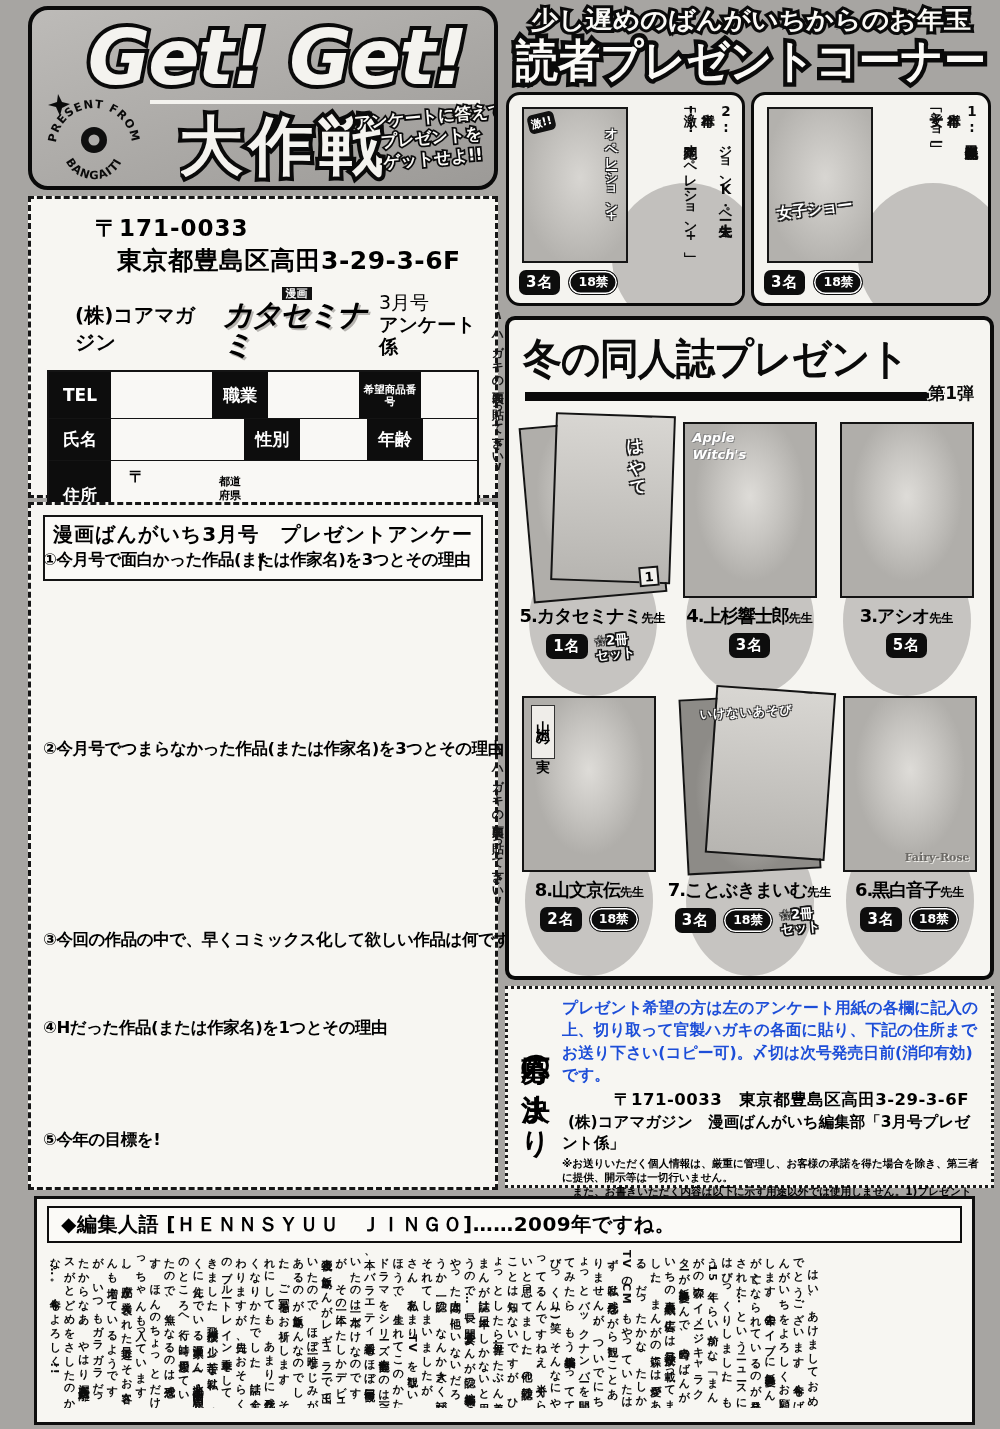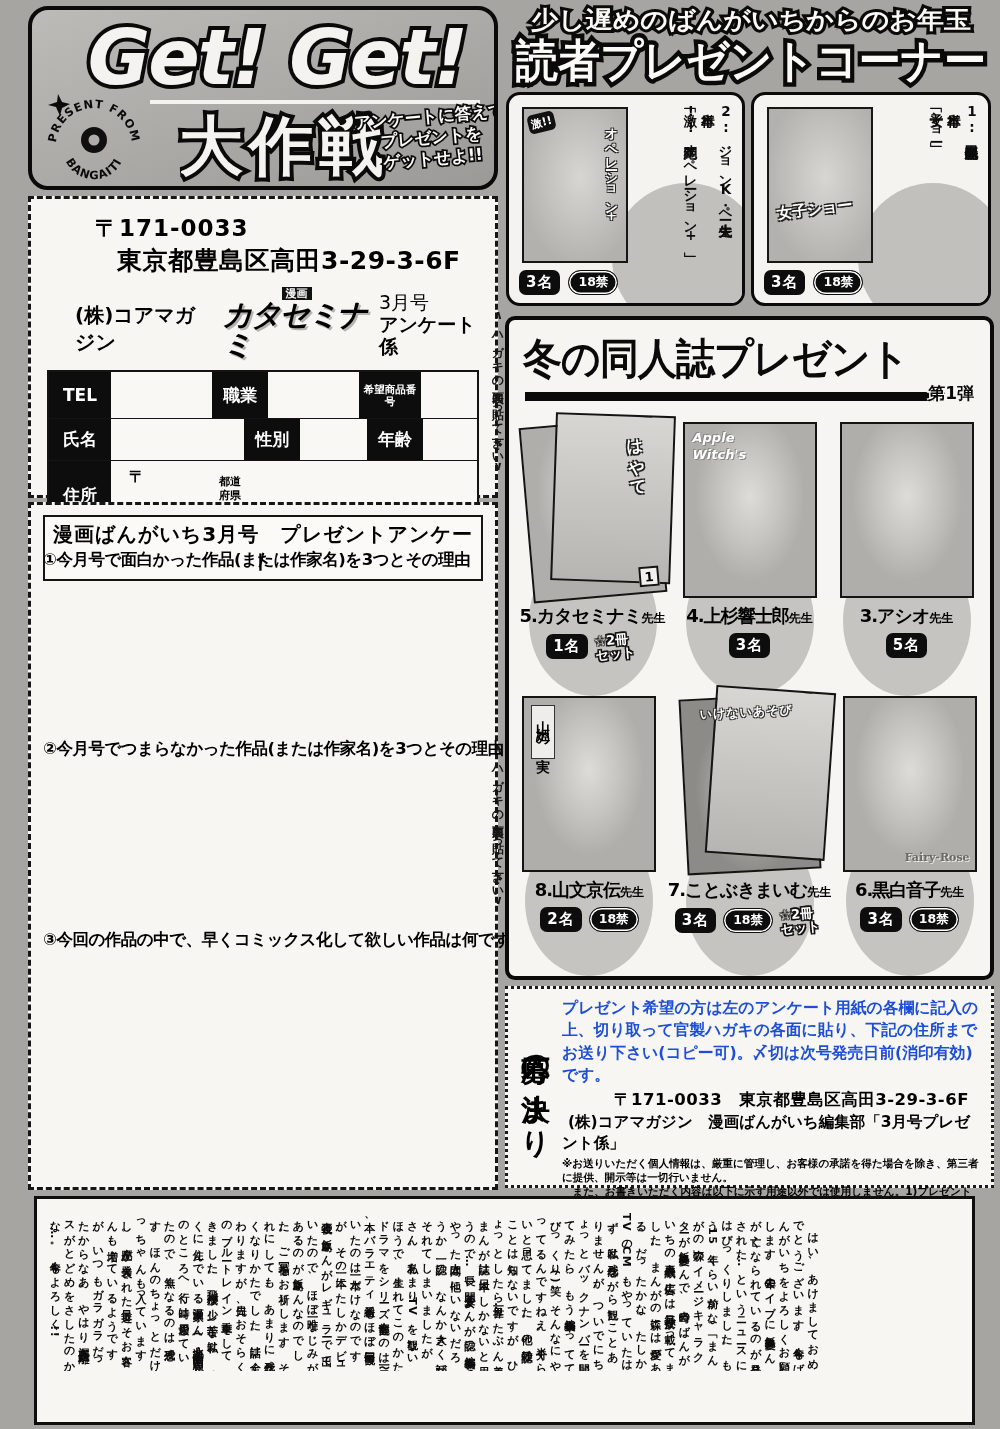--- a/index.html
+++ b/index.html
@@ -285,20 +285,28 @@
       <div class="q-answer" style="height:158px"></div>
     </div>
     <div class="question" style="top:233px">
       <div class="q-text">②今月号でつまらなかった作品(または作家名)を3つとその理由</div>
       <div class="q-answer" style="height:160px"></div>
     </div>
     <div class="question" style="top:424px">
       <div class="q-text">③今回の作品の中で、早くコミックス化して欲しい作品は何ですか?</div>
       <div class="q-answer" style="height:58px"></div>
     </div>
+    <div class="question" style="top:512px">
+      <div class="q-text">④Hだった作品(または作家名)を1つとその理由</div>
+      <div class="q-answer" style="height:82px"></div>
+    </div>
+    <div class="question" style="top:624px">
+      <div class="q-text">⑤今年の目標を!</div>
+      <div class="q-answer" style="height:36px"></div>
+    </div>
   </div>
 
   <div class="paste-note front">∧ハガキの表面に貼って下さい∨</div>
   <div class="paste-note back">∧ハガキの裏面に貼って下さい∨</div>
 
   <div class="doujin-box">
     <div class="dj-title">冬の同人誌プレゼント</div>
     <div class="dj-bar"></div>
     <div class="dj-round">第1弾</div>
 
@@ -392,16 +400,17 @@
     <div class="rules-content">
       <div class="rules-body">プレゼント希望の方は左のアンケート用紙の各欄に記入の上、切り取って官製ハガキの各面に貼り、下記の住所までお送り下さい(コピー可)。〆切は次号発売日前(消印有効)です。</div>
       <div class="rules-addr1">〒171-0033　東京都豊島区高田3-29-3-6F</div>
       <div class="rules-addr2">(株)コアマガジン　漫画ばんがいち編集部「3月号プレゼント係」</div>
       <div class="rules-note">※お送りいただく個人情報は、厳重に管理し、お客様の承諾を得た場合を除き、第三者に提供、開示等は一切行いません。
 　また、お書きいただく内容は以下に示す用途以外では使用しません。1)プレゼントの抽選と発送、またそれに必要な確認　2)当雑誌制作上の参考資料　以上です。</div>
     </div>
   </div>
 
   <div class="editorial">
+    <div class="ed-header">◆編集人語 [ＨＥＮＮＳＹＵＵ　ＪＩＮＧＯ]……2009年ですね。</div>
     <div class="ed-body">　はい、あけましておめでとうございます。今年もばんがいちをよろしくお願いします。去年のイブに飯島愛さんが亡くなられているのが発見された…というニュースにはびっくりしました。もう15年くらい前かな。「まんがの森」のイメージキャラクターが飯島愛さんで、当時のばんがいちの裏表紙の広告には毎月彼女が載ってました。まんがの森には愛がある、だったかな。たしかTVのCMもやっていたはず。私は残念ながら観たことありませんが。ついでにちょっとバックナンバーを開いてみたら、もう編集長やっててびっくり(笑)。そんなにやってるんですねえ。半分くらいと思ってました。他の雑誌のことは知らないですが、ひょっとしたら世界一…たぶん美少女まんが誌は日本にしかないと思うので…長い間美少女まんが誌の編集長をやった人間は他にいないだろうか、一誌の。なんか大きく話がそれてしまいましたが、飯島さん。私あまりTVを観ないほうで、生まれてこのかたドラマをシリーズ全部観たのは一〜二本、バラエティ番組もほぼ毎回観ていたのは一本だけなのですが、その一本にたしかデビュー直後の飯島さんがレギュラーで出ていたので、ほぼ唯一なじみがあるのが飯島さんなのでした。ご冥福をお祈りします。それにしても、あまりに残念な亡くなりかたでした。話は全く変わりますが、先日、おそらく最後のブルートレイン乗車をしてきました。飛行機が少し苦手な私は、遠くに住んでいる漫画家さん(北海道・山陽・四国・九州)のところへ行く時は愛用していたので、無くなるのは残念です。ほんのちょっとだけ鉄っちゃんも入っていますし。廃止が発表された最近こそお客さんも増えているようですが、いつもガラガラだったからなあ。やはり深夜長距離バスがとどめをさしたのかな…。今年もよろしく!!</div>
   </div>
 
 </div>
 
 </body></html>

